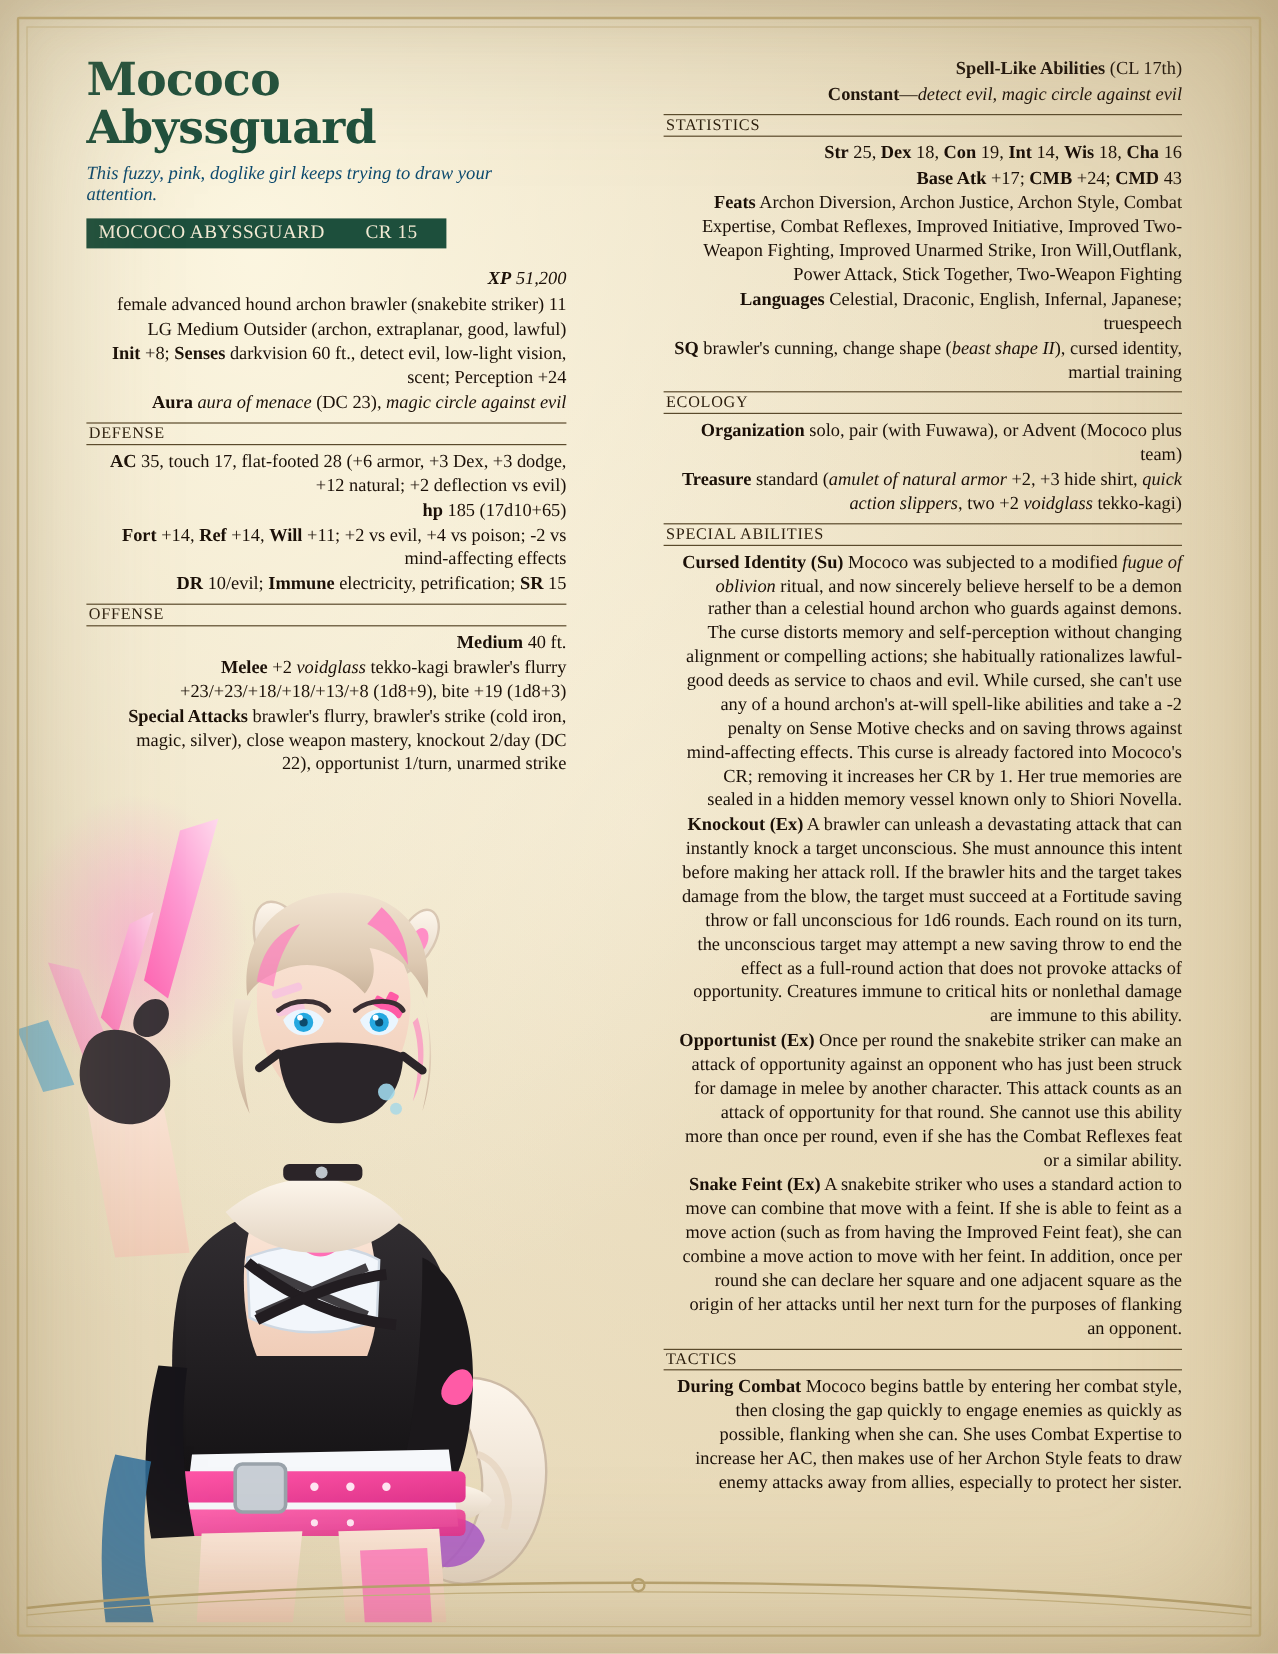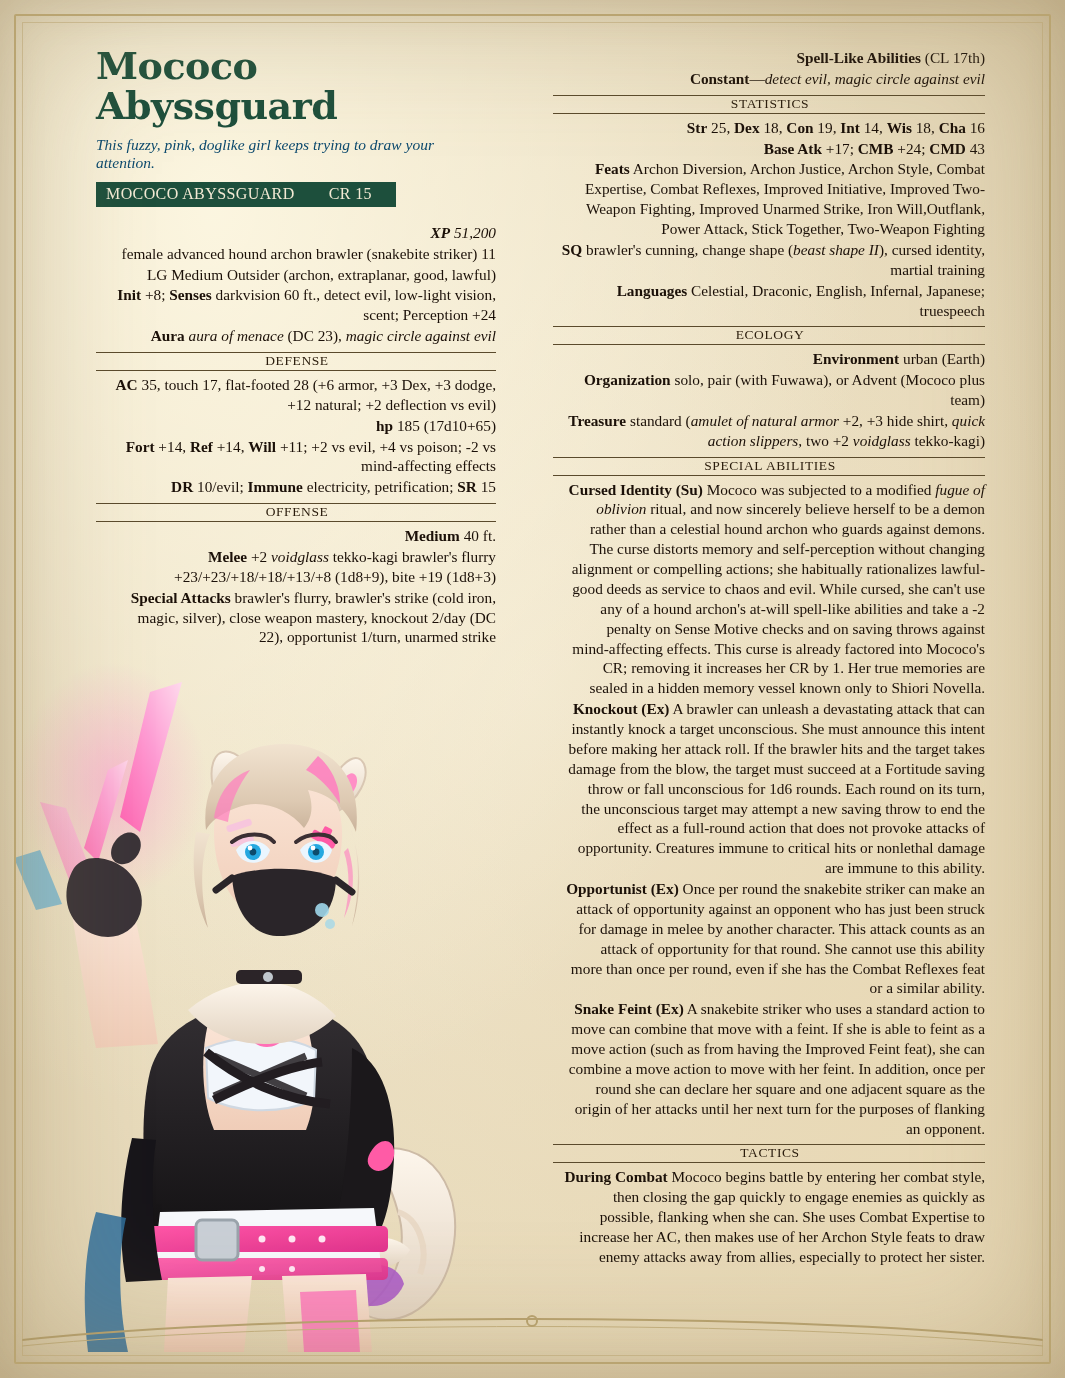--- a/index.html
+++ b/index.html
@@ -37,21 +37,21 @@
   
   .bottom-flourish {
     position:absolute; left:22px; right:22px; bottom:26px; height:46px;
     pointer-events:none;
   }
 
   .content { position:absolute; inset:0; }
 
   
   .col-left {
-    position:absolute; left:96px; top:46px; width:400px;
+    position:absolute; left:72px; top:46px; width:400px;
   }
   .col-right {
     position:absolute; left:553px; top:48px; width:432px;
   }
 
   h1.title {
     font-family:"DejaVu Serif", serif;
     font-weight:700;
     font-size:38px;
     line-height:1.05;
@@ -93,21 +93,20 @@
   .sechead {
     font-variant:small-caps;
     font-size:13.5px;
     letter-spacing:0.6px;
     color:#2a1c0c;
     border-top:1.5px solid #5a4a2c;
     border-bottom:1.5px solid #5a4a2c;
     margin:6px 0 4px 0;
     padding:0 0 0 2px;
     line-height:1.25;
-    text-align:center;
   }
 
   .xp { font-size:15.3px; margin-bottom:1px;font-style:italic; }
 
   
   .sa p { margin:0 0 1px 0; }
 
   
   .art {
     position:absolute;
@@ -244,35 +243,31 @@
         <span>43</span>
       </p>
 
       <p class="hang">
         <b>Feats</b>
         <span>Archon Diversion, Archon Justice, Archon Style, Combat Expertise, Combat Reflexes, Improved Initiative, Improved Two-Weapon Fighting, Improved Unarmed Strike, Iron Will,Outflank, Power Attack, Stick Together, Two-Weapon Fighting</span>
       </p>
 
 
       <p class="hang">
+        <b>Languages</b>
+        <span>Celestial, Draconic, English, Infernal, Japanese; truespeech</span>
+      </p>
+
+      <p class="hang">
         <b>SQ</b>
         <span>brawler's cunning, change shape (</span><i>beast shape II</i><span>), cursed identity, martial training</span>
       </p>
 
-      <p class="hang">
-        <b>Languages</b>
-        <span>Celestial, Draconic, English, Infernal, Japanese; truespeech</span>
-      </p>
-
       <div class="sechead">ECOLOGY</div>
 
-      <p class="hang">
-        <b>Environment</b>
-        <span>urban (Earth)</span>
-      </p>
 
       <p class="hang">
         <b>Organization</b>
         <span>solo, pair (with Fuwawa), or Advent (Mococo plus team)</span>
       </p>
 
       <p class="hang">
         <b>Treasure</b>
         <span>standard (</span><i>amulet of natural armor</i><span> +2, +3 hide shirt, </span><i>quick action slippers</i><span>, two +2 </span><i>voidglass</i><span> tekko-kagi)</span>
       </p>

